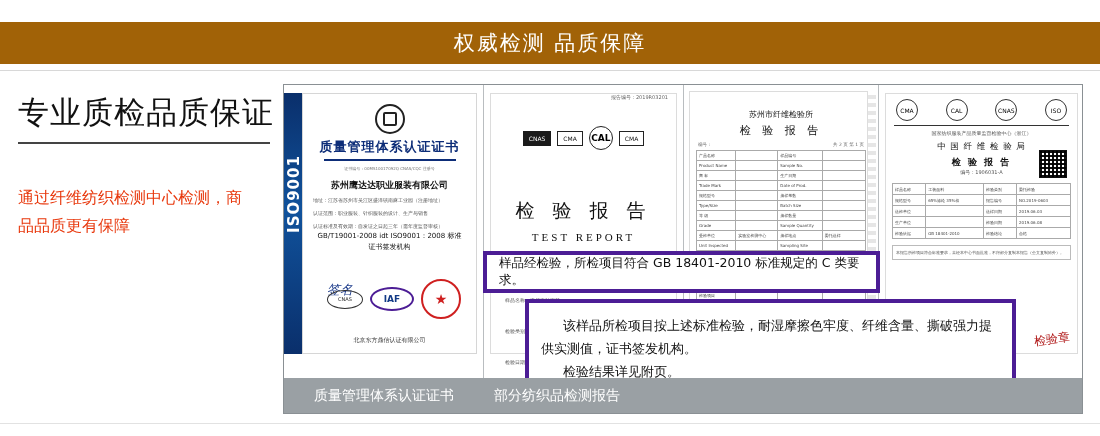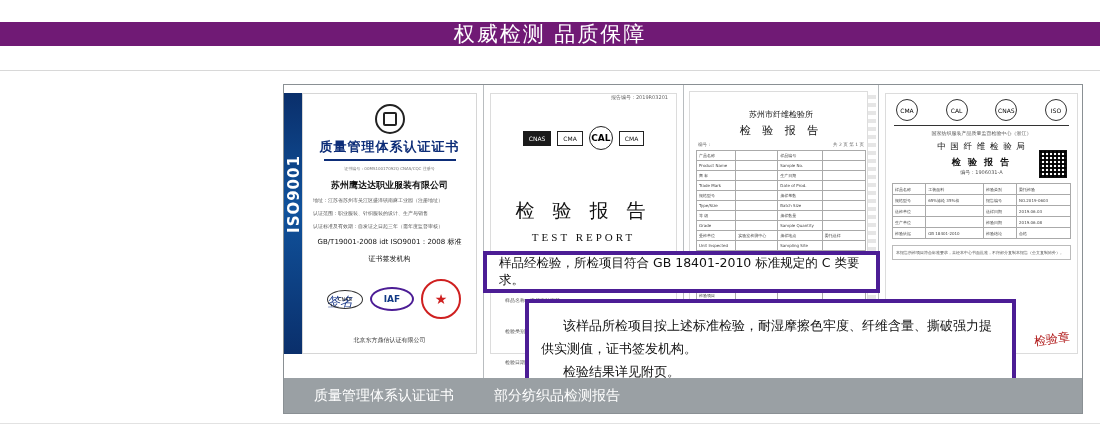--- a/index.html
+++ b/index.html
@@ -19,22 +19,22 @@
     height: 436px;
     background: #ffffff;
   }
 
   
   .banner {
     position: absolute;
     left: 0;
     top: 22px;
     width: 1100px;
-    height: 24px;
-    background: #701a75;
+    height: 42px;
+    background: #a16207;
     display: flex;
     align-items: center;
     justify-content: center;
   }
   .banner-title {
     color: #ffffff;
     font-size: 21px;
     letter-spacing: 2px;
     font-family: "DejaVu Sans", sans-serif;
     font-weight: normal;
@@ -179,21 +179,20 @@
     margin: 4px 10px 0 10px;
     font-size: 5px;
     color: #555;
     line-height: 9px;
     font-family: "DejaVu Sans", sans-serif;
   }
   .c1-std {
     text-align: center;
     font-size: 7px;
     color: #111;
-    margin-top: 6px;
     line-height: 11px;
     font-family: "DejaVu Sans", sans-serif;
   }
   .c1-sign {
     margin: 28px 0 0 24px;
     font-size: 13px;
     color: #1b3a8a;
     font-style: italic;
     font-family: "DejaVu Serif", serif;
   }
@@ -459,20 +458,25 @@
 </head>
 <body>
 
 <div class="page">
 
   <div class="banner">
     <div class="banner-title">权威检测  品质保障</div>
   </div>
   <div class="banner-rule"></div>
 
+  <div class="left-col">
+    <div class="headline">专业质检品质保证</div>
+    <div class="headline-underline"></div>
+    <div class="subtext">通过纤维纺织检测中心检测，商品品质更有保障</div>
+  </div>
 
   <div class="gallery">
 
     <div class="cert-row">
 
       <div class="cert c1">
         <div class="c1-spine">
           <span>ISO9001</span>
         </div>
         <div class="c1-body">

